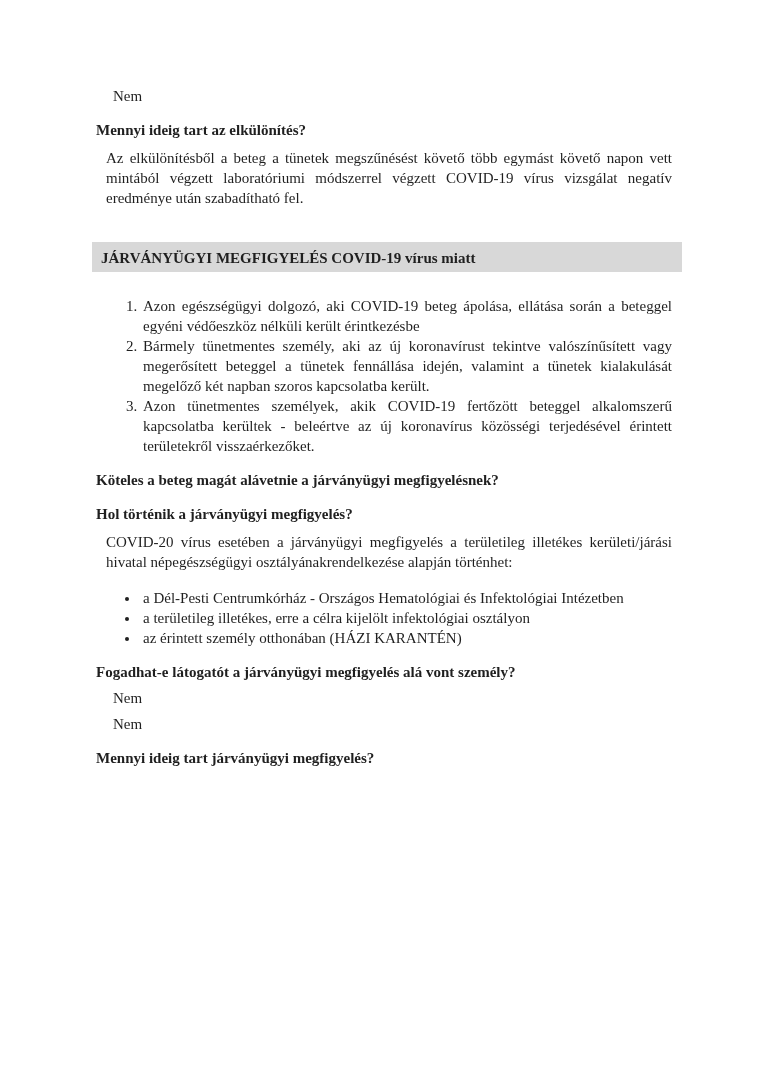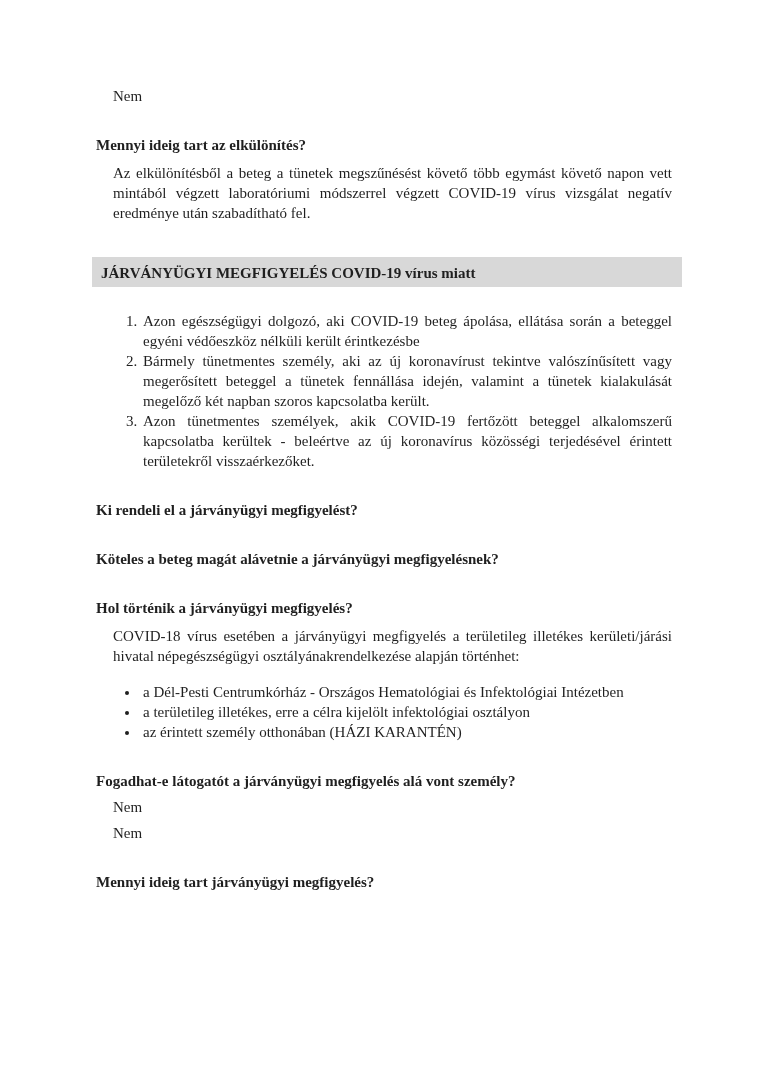--- a/index.html
+++ b/index.html
@@ -23,26 +23,26 @@
   .content {
     padding: 86px 96px 0 96px;
   }
   .answer {
     margin-top: 6px;
     margin-left: 17px;
   }
   .answer.first { margin-top: 0; }
   .q {
     font-weight: bold;
-    margin-top: 29px;
+    margin-top: 14px;
   }
   .q.mt-lg { margin-top: 22px; }
   .para {
     margin-top: 8px;
-    margin-left: 17px;
+    margin-left: 10px;
     text-align: justify;
   }
   .banner {
     margin-top: 34px;
     margin-left: -4px;
     margin-right: -10px;
     background: var(--banner-bg);
     font-weight: bold;
     padding: 6px 8px 4px 9px;
   }
@@ -80,29 +80,28 @@
 
     <div class="banner">JÁRVÁNYÜGYI MEGFIGYELÉS COVID-19 vírus miatt</div>
 
 
     <ol class="num-list">
       <li>Azon egészségügyi dolgozó, aki COVID-19 beteg ápolása, ellátása során a beteggel egyéni védőeszköz nélküli került érintkezésbe</li>
       <li>Bármely tünetmentes személy, aki az új koronavírust tekintve valószínűsített vagy megerősített beteggel a tünetek fennállása idején, valamint a tünetek kialakulását megelőző két napban szoros kapcsolatba került.</li>
       <li>Azon tünetmentes személyek, akik COVID-19 fertőzött beteggel alkalomszerű kapcsolatba kerültek - beleértve az új koronavírus közösségi terjedésével érintett területekről visszaérkezőket.</li>
     </ol>
 
-    <p class="q">Ki rendeli el a járványügyi megfigyelést?</p>
 
 
     <p class="q">Köteles a beteg magát alávetnie a járványügyi megfigyelésnek?</p>
 
 
     <p class="q">Hol történik a járványügyi megfigyelés?</p>
 
-    <p class="para">COVID-18 vírus esetében a járványügyi megfigyelés a területileg illetékes kerületi/járási hivatal népegészségügyi osztályánakrendelkezése alapján történhet:</p>
+    <p class="para">COVID-20 vírus esetében a járványügyi megfigyelés a területileg illetékes kerületi/járási hivatal népegészségügyi osztályánakrendelkezése alapján történhet:</p>
 
     <ul class="dot-list">
       <li>a Dél-Pesti Centrumkórház - Országos Hematológiai és Infektológiai Intézetben</li>
       <li>a területileg illetékes, erre a célra kijelölt infektológiai osztályon</li>
       <li>az érintett személy otthonában (HÁZI KARANTÉN)</li>
     </ul>
 
     <p class="q">Fogadhat-e látogatót a járványügyi megfigyelés alá vont személy?</p>
 
     <p class="answer">Nem</p>

